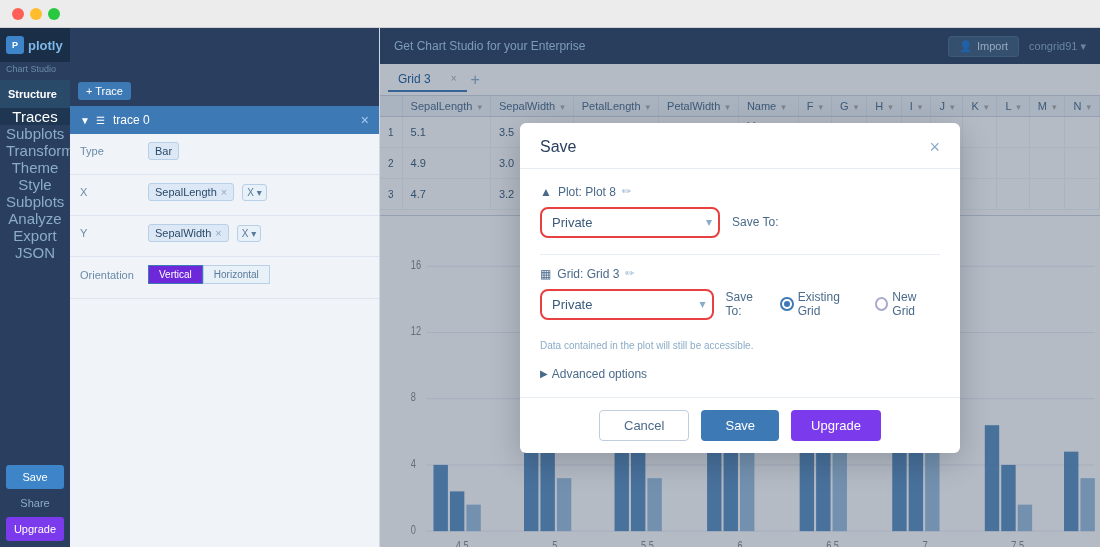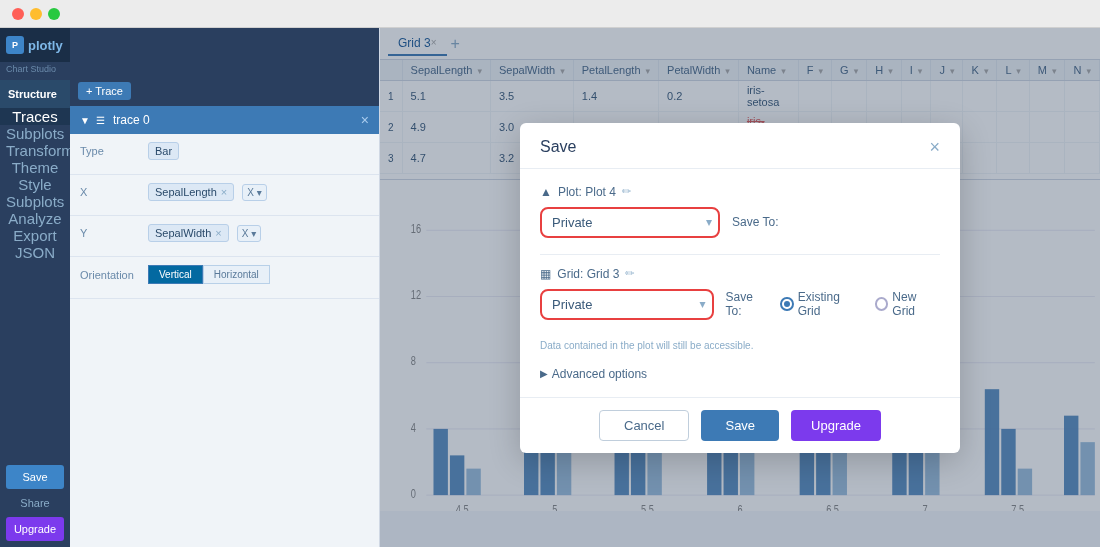--- a/index.html
+++ b/index.html
@@ -217,21 +217,21 @@
       display: flex;
       gap: 0;
     }
     .orient-btn {
       padding: 3px 10px;
       font-size: 10px;
       border: 1px solid #b8d0e8;
       cursor: pointer;
     }
     .orient-btn.active {
-      background: #0369a1;
+      background: #6d28d9;
       color: white;
       border-color: #3d7ab5;
     }
     .orient-btn:not(.active) {
       background: #e8f0f8;
       color: #5a7a9a;
     }
 
     
     .main-content {
@@ -294,21 +294,21 @@
       gap: 4px;
     }
     .grid-tab {
       padding: 4px 10px;
       font-size: 12px;
       color: #4a6a8a;
       border-bottom: 2px solid transparent;
       cursor: pointer;
       display: flex;
       align-items: center;
-      gap: 0;
+      gap: 20px;
     }
     .grid-tab.active {
       color: #1a5a9a;
       border-bottom-color: #3d7ab5;
     }
     .tab-close { color: #aaa; cursor: pointer; font-size: 10px; }
     .tab-add {
       color: #8aacc8;
       cursor: pointer;
       font-size: 16px;
@@ -667,20 +667,30 @@
         <div class="orientation-btns">
           <button class="orient-btn active">Vertical</button>
           <button class="orient-btn">Horizontal</button>
         </div>
       </div>
     </div>
   </div>
 
   <div class="main-content">
 
+    <div class="top-bar">
+      <span class="top-bar-left">Get Chart Studio for your Enterprise</span>
+      <div class="top-bar-right">
+        <button class="btn-import">
+          <span>👤</span>
+          <span>Import</span>
+        </button>
+        <span class="user-label">congrid91 ▾</span>
+      </div>
+    </div>
 
     <div class="grid-tabs">
       <div class="grid-tab active">
         <span>Grid 3</span>
         <span class="tab-close">×</span>
       </div>
       <div class="tab-add">+</div>
     </div>
 
     <div class="data-table-wrapper">
@@ -822,21 +832,21 @@
         <div class="modal-header">
           <span class="modal-title">Save</span>
           <button class="modal-close">×</button>
         </div>
 
         <div class="modal-body">
 
           <div class="modal-section">
             <div class="modal-section-title">
               <span>▲</span>
-              <span>Plot: Plot 4</span>
+              <span>Plot: Plot 8</span>
               <span class="modal-edit-icon">✏</span>
             </div>
             <div class="modal-row">
               <div class="modal-select-wrapper">
                 <select class="modal-select">
                   <option>Private</option>
                   <option>Public</option>
                   <option>Secret</option>
                 </select>
                 <span class="modal-select-arrow">▾</span>

